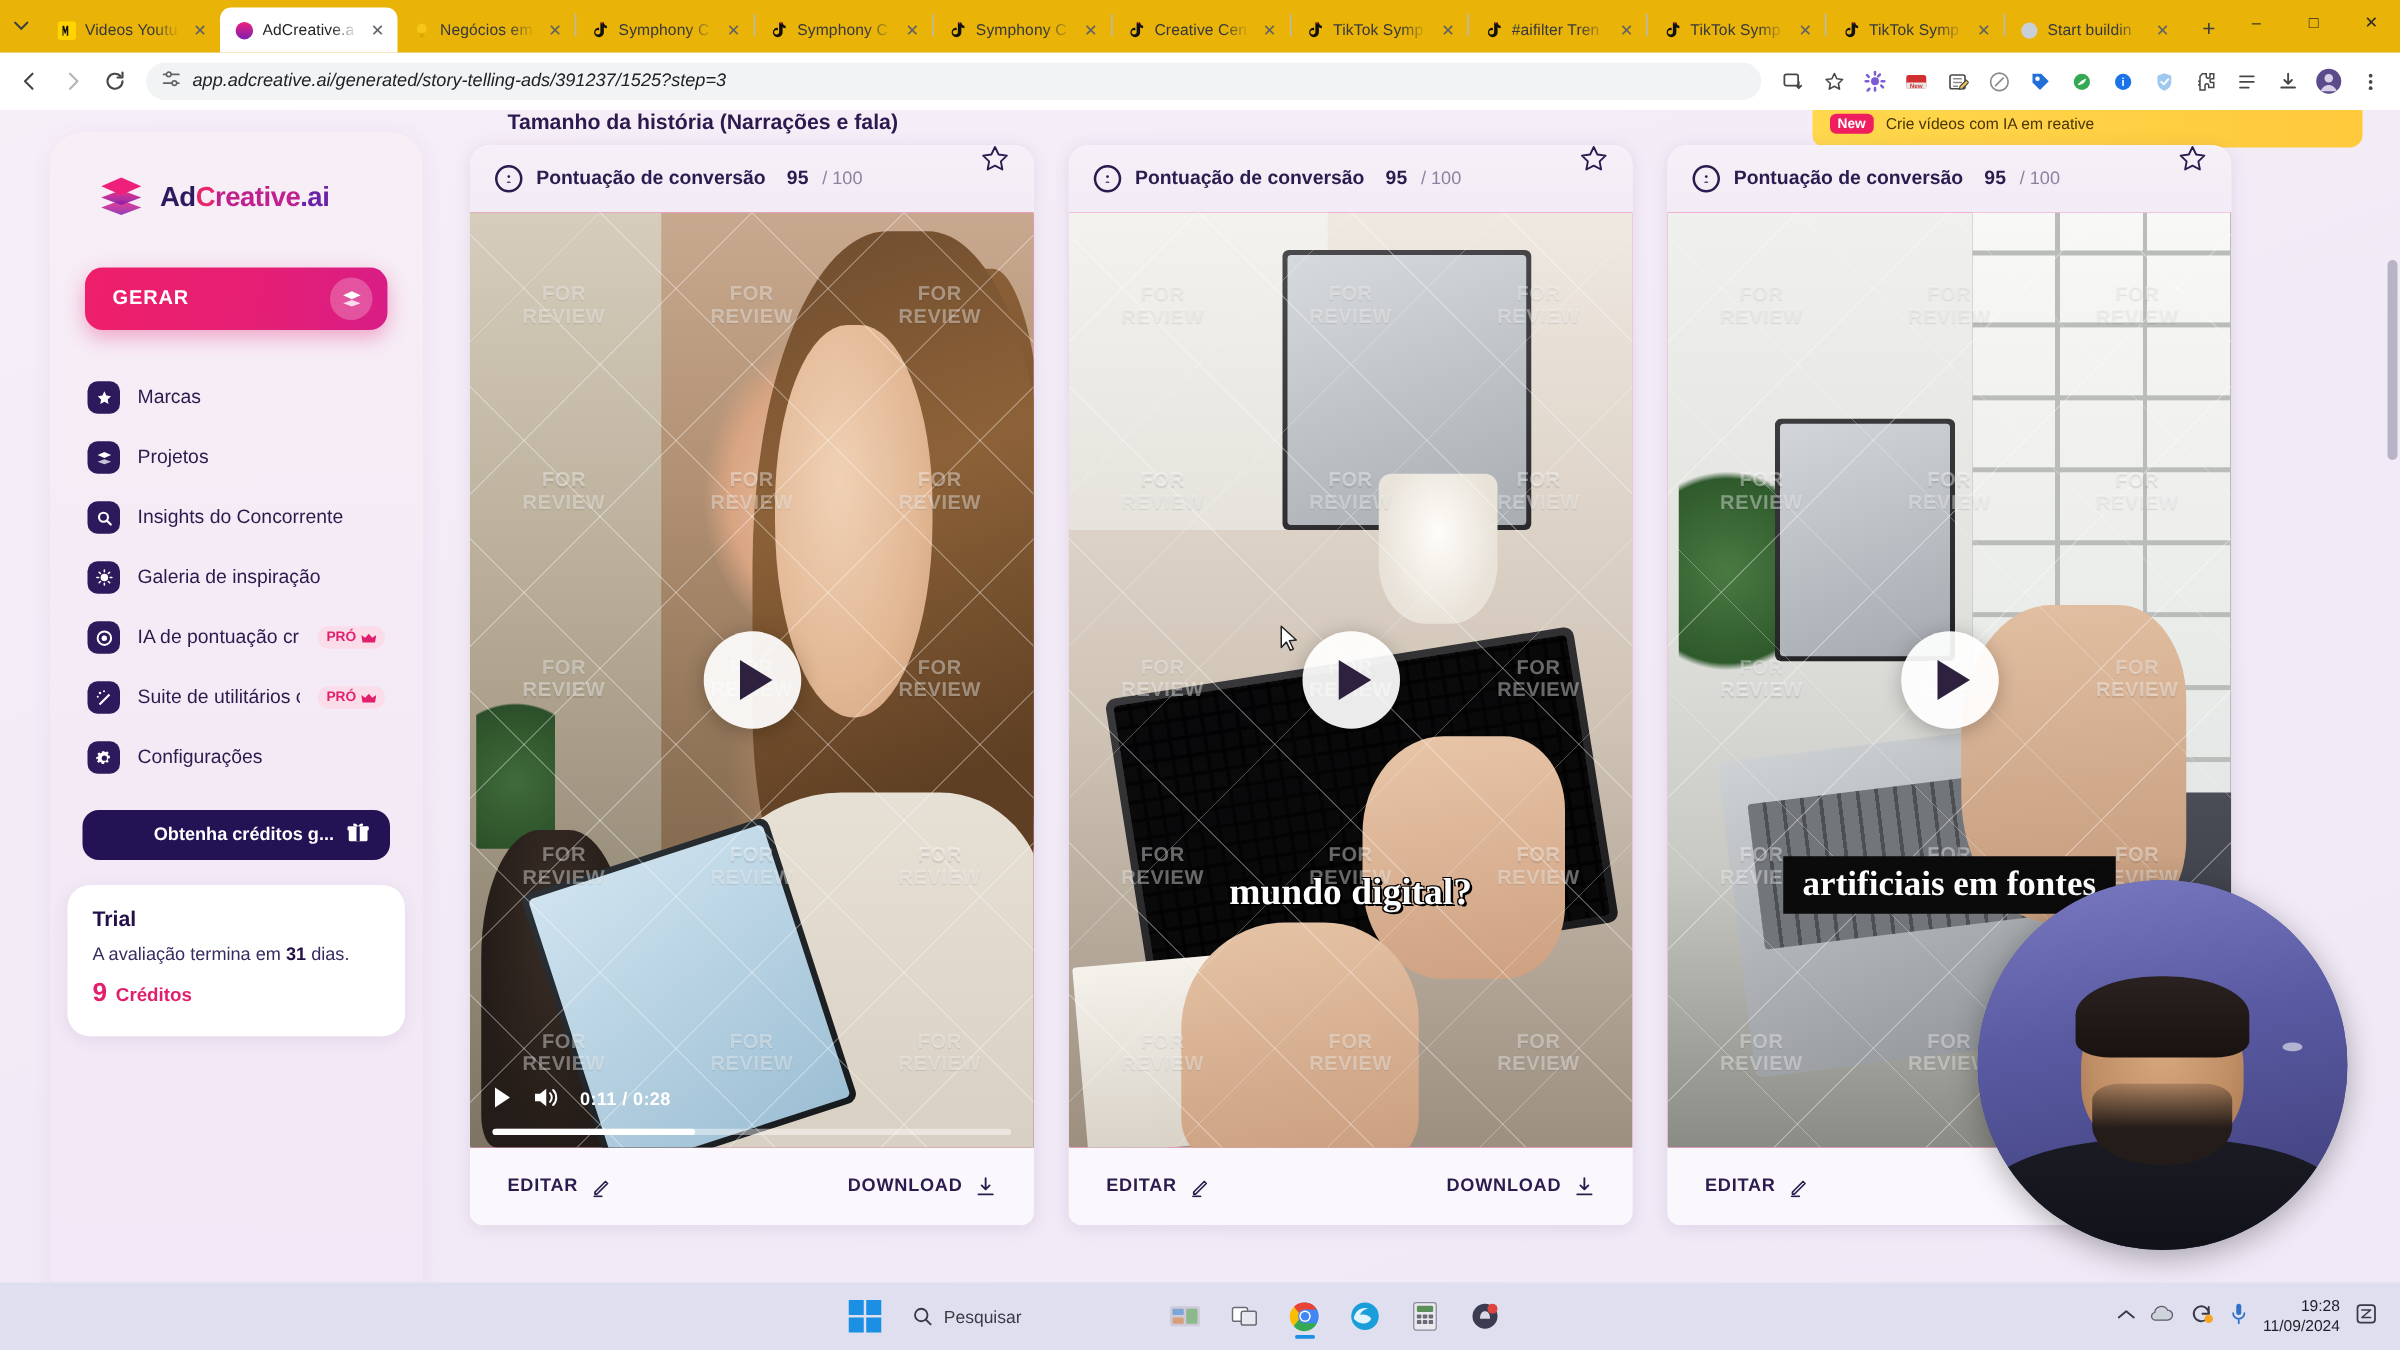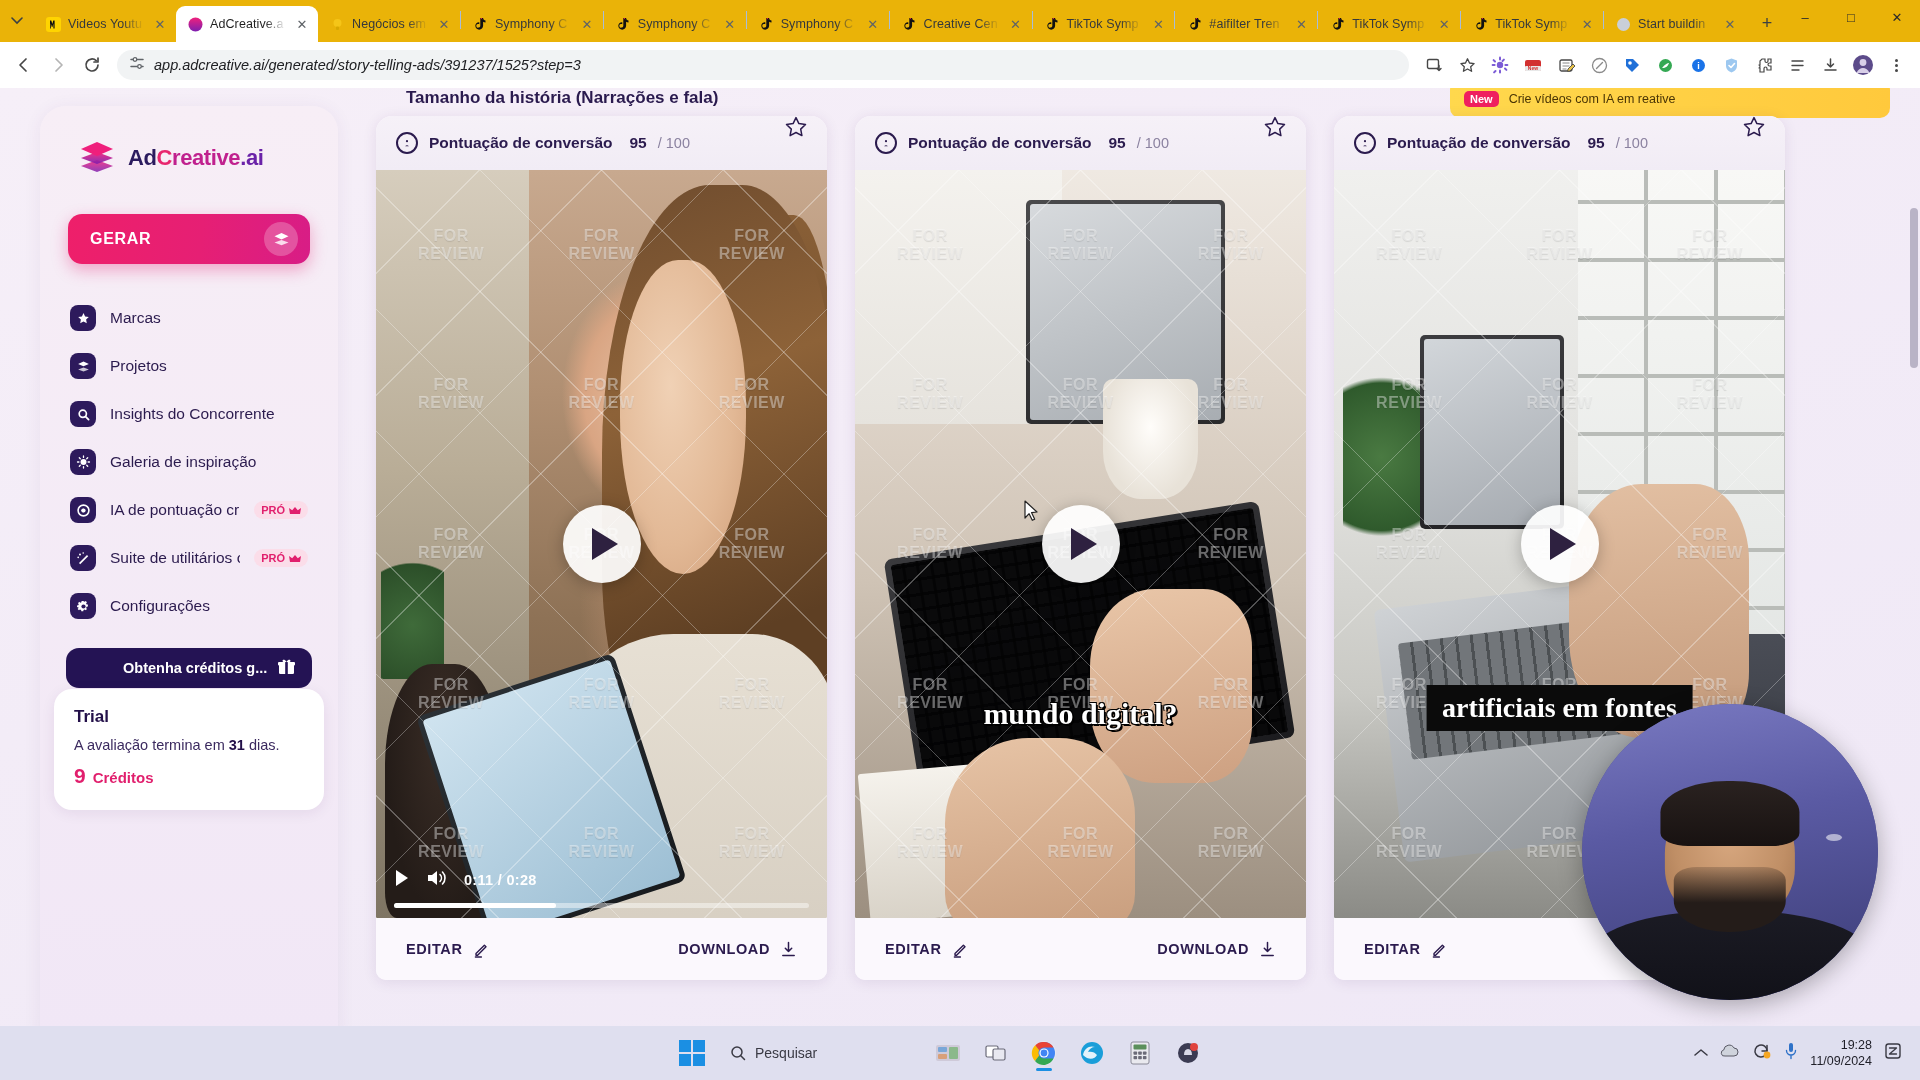--- a/index.html
+++ b/index.html
@@ -102,21 +102,21 @@
     background:#fbdde9; color:#e11f6d; font-size:11px; font-weight:700;
     border-radius: 9px; padding: 3px 7px;
   }
 
   .credits-btn {
     margin: 18px 4px 0 4px; height: 40px; background:#241354; border-radius: 13px;
     display:flex; align-items:center; justify-content:space-between; padding: 0 16px;
   }
   .credits-btn .label { color:#fff; font-weight:700; font-size:14.5px; white-space:nowrap; overflow:hidden;margin-left:41px;}
   .trial-card {
-    margin: 1px -8px 0 -8px; background:#fff; border-radius: 18px;
+    margin: 20px -8px 0 -8px; background:#fff; border-radius: 18px;
     padding: 18px 20px 22px 20px; box-shadow: 0 3px 14px rgba(60,20,90,.08);
   }
   .trial-title { font-size: 17px; color:#231049; font-weight:600; }
   .trial-sub { font-size: 14.5px; color:#3b2a5f; margin-top:9px; line-height: 1.35; }
   .trial-sub b { color:#231049; font-weight:700; }
   .credits-row { display:flex; align-items:baseline; gap:7px; margin-top:8px; }
   .credits-num { font-size: 21px; font-weight:700; color:#e11f6d; }
   .credits-lbl { font-size: 15px; font-weight:700; color:#e11f6d; }
 
   

